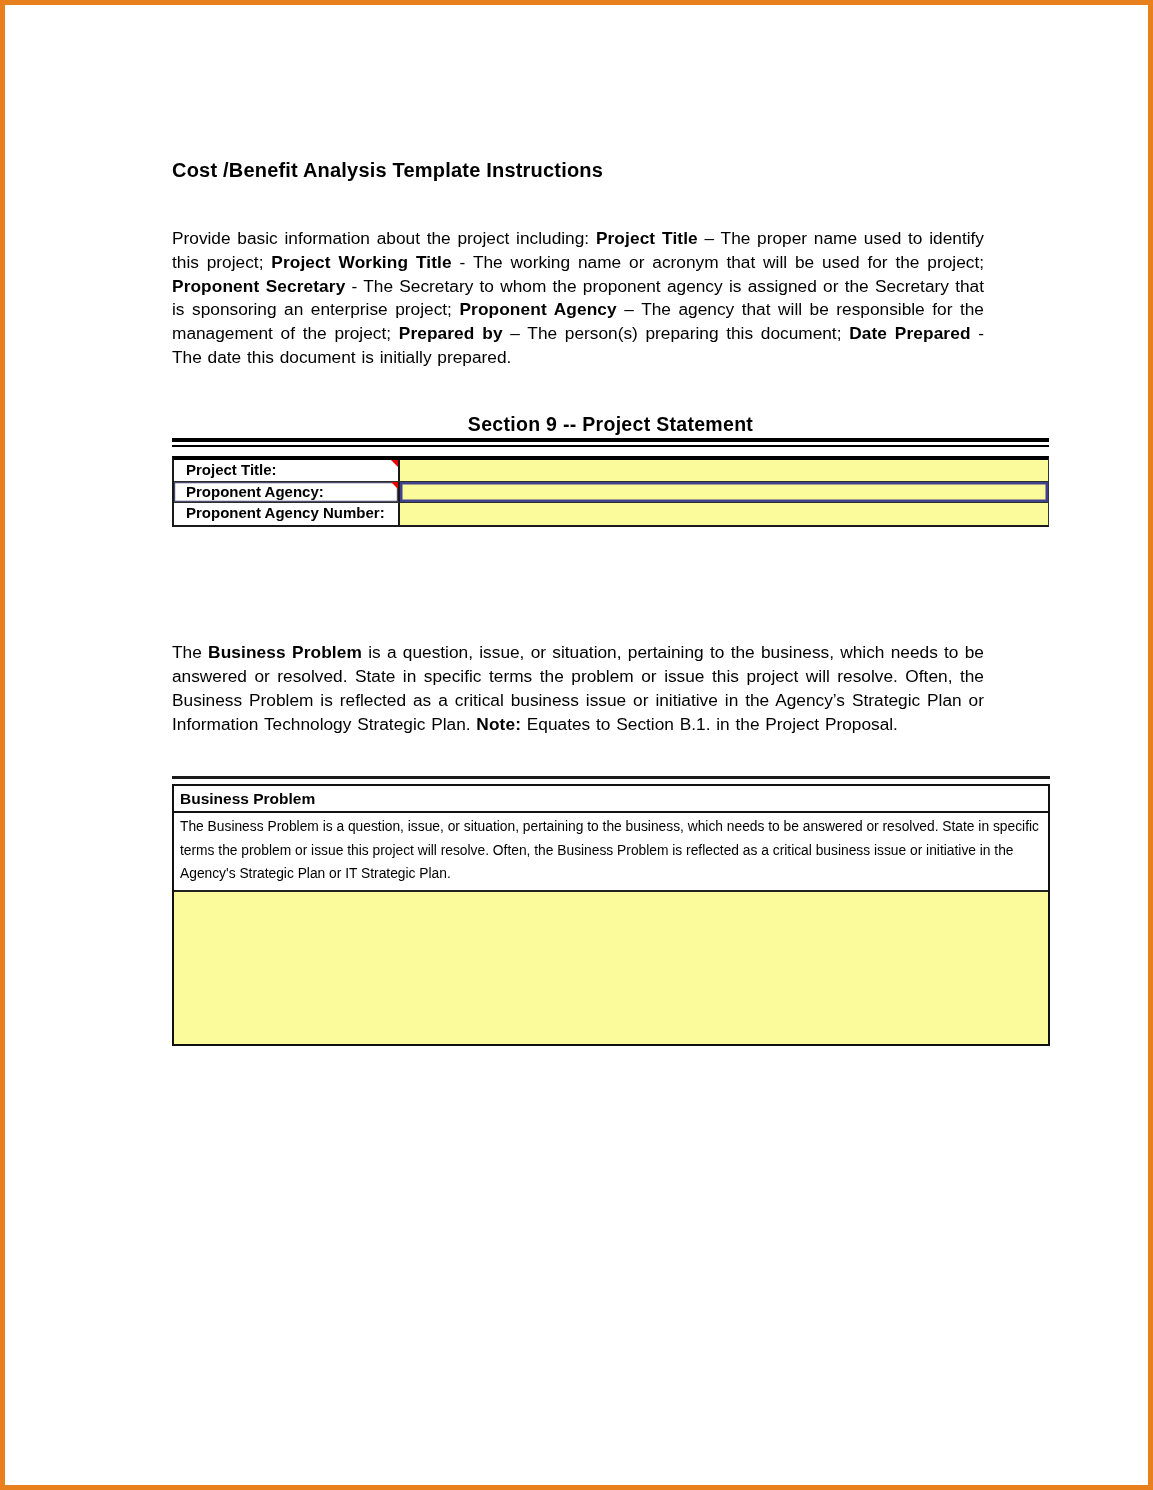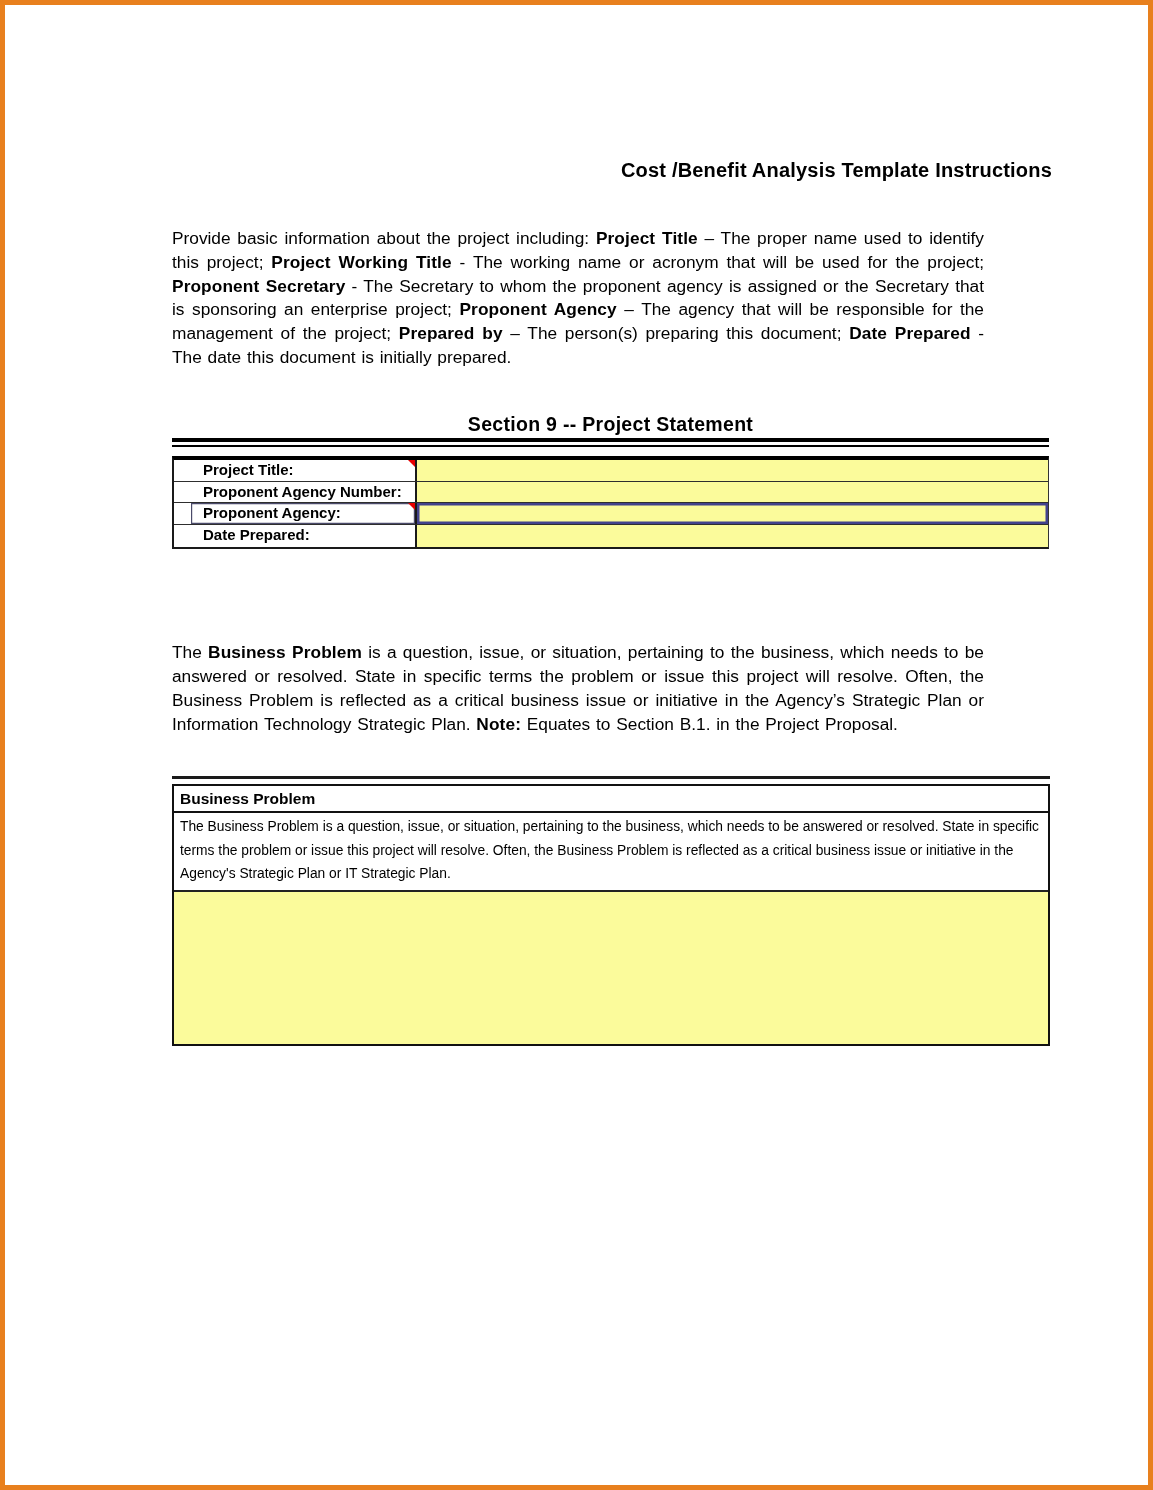--- a/index.html
+++ b/index.html
@@ -14,21 +14,20 @@
   .frame{
     position:absolute;inset:0;
     border:5px solid var(--frame-orange,#e8801e);
     pointer-events:none;
     z-index:50;
   }
   .doc-title{
     position:absolute;left:172px;top:158px;width:880px;
     font-size:20px;font-weight:bold;line-height:24px;
     letter-spacing:.2px;
-    text-align:right;
   }
   .para{
     position:absolute;left:172px;width:812px;
     font-size:17.3px;line-height:23.8px;
     text-align:justify;
     word-spacing:1px;
   }
   #intro-para{top:227px;}
   #bp-para{top:640px;line-height:24px;}
   .para b{letter-spacing:.1px;}
@@ -54,21 +53,20 @@
     border-bottom:1.5px solid #2e2e2e;
   }
   .frow:last-child{border-bottom:none;}
   .lbl{
     width:226px;flex:0 0 226px;background:#fff;
     font-weight:bold;font-size:15px;line-height:20px;
     padding-left:12px;box-sizing:border-box;
     border-right:2px solid var(--border-dark,#1a1a1a);
     position:relative;
     white-space:nowrap;
-    margin-left:17px;
   }
   .note{
     position:absolute;top:0;right:0;width:0;height:0;
     border-top:7px solid var(--note-red,#e80000);
     border-left:7px solid transparent;
   }
   .val{
     flex:1;background:var(--field-yellow,#fbfb9b);
     position:relative;
   }
@@ -111,29 +109,25 @@
     <div class="rule-thick"></div>
     <div class="rule-thin"></div>
   </div>
 
   <div class="form-table">
     <div class="frow">
       <div class="lbl">Project Title:<span class="note"></span></div>
       <div class="val"></div>
     </div>
     <div class="frow">
-      <div class="lbl">Proponent Agency Number:</div>
-      <div class="val"></div>
-    </div>
-    <div class="frow">
       <div class="lbl sel">Proponent Agency:<span class="note"></span></div>
       <div class="val selected"></div>
     </div>
     <div class="frow">
-      <div class="lbl">Date Prepared:</div>
+      <div class="lbl">Proponent Agency Number:</div>
       <div class="val"></div>
     </div>
   </div>
 
   <div class="para" id="bp-para"><span>The </span><b>Business Problem</b><span> is a question, issue, or situation, pertaining to the business, which needs to be answered or resolved.  State in specific terms the problem or issue this project will resolve.  Often, the Business Problem is reflected as a critical business issue or initiative in the Agency’s Strategic Plan or Information Technology Strategic Plan.  </span><b>Note:</b><span> Equates to Section B.1.  in the Project Proposal.</span></div>
 
   <div class="top-rule"></div>
 
   <div class="bp-box">
     <div class="bp-header">Business Problem</div>

